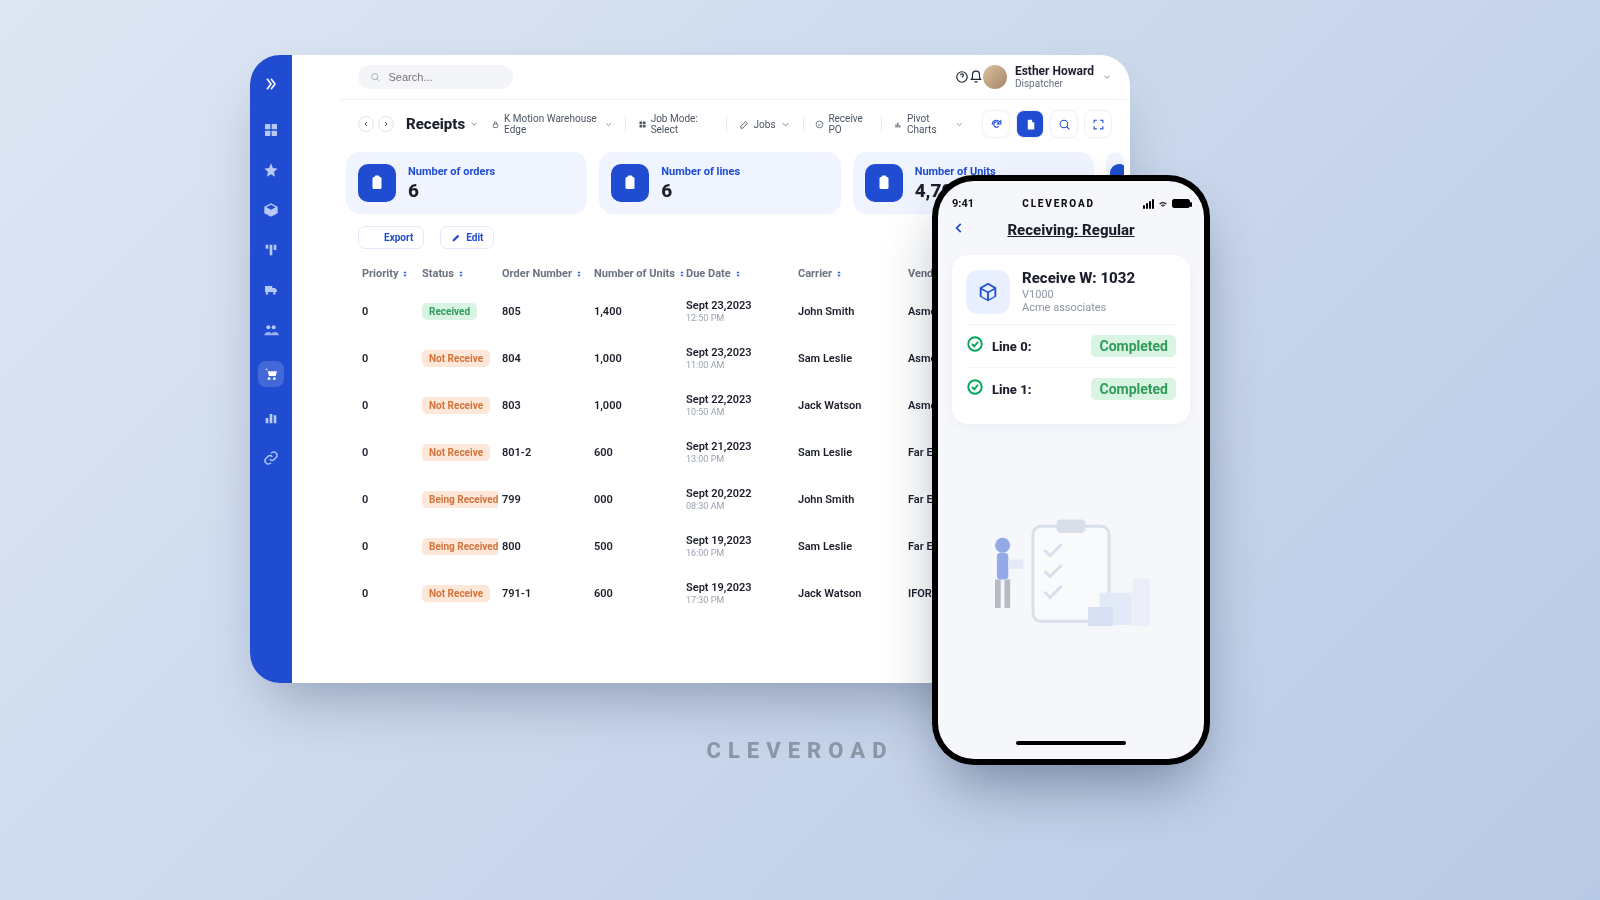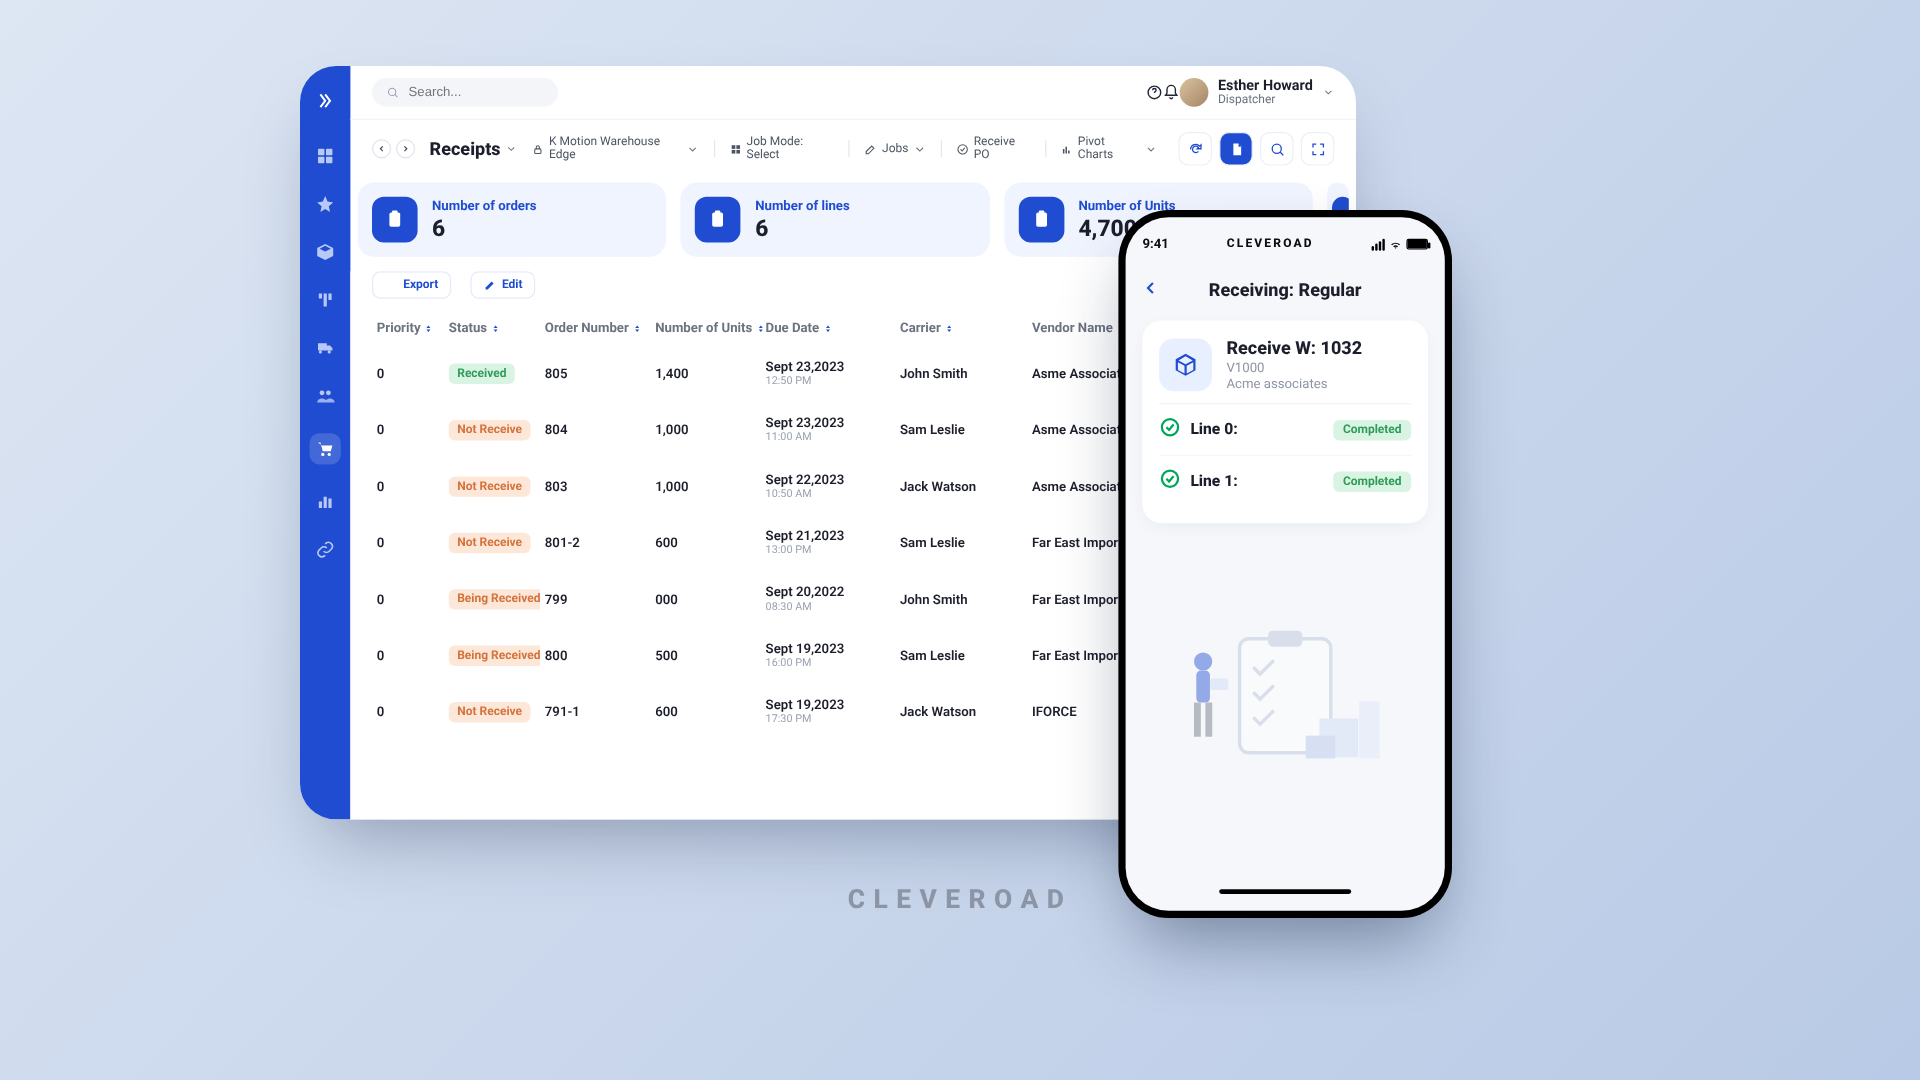--- a/index.html
+++ b/index.html
@@ -49,21 +49,21 @@
   .sidebar .sb-ic {
     width:18px; height:18px; display:flex; align-items:center; justify-content:center;
     color:#b9c9f7; cursor:pointer;
   }
   .sidebar .sb-ic.active {
     width:26px;height:26px;border-radius:8px;background:rgba(255,255,255,.16);color:#fff;
   }
   .sidebar svg { width:16px; height:16px; }
   .sidebar .expand { color:#fff; margin-bottom:6px;}
 
-  .main { flex:1; display:flex; flex-direction:column; }
+  .main { flex:1; display:flex; flex-direction:column;margin-left:48px; }
 
   
   .topbar {
     height:45px; display:flex; align-items:center; padding:0 18px;
     border-bottom:1px solid #f3f4f8;
   }
   .search {
     display:flex; align-items:center; gap:6px;
     background:#f3f5f9; border-radius:20px; padding:5px 12px;
     font-size:11px; color:#9aa1b1; width:155px;
@@ -151,41 +151,41 @@
   }
   .phone .statusbar{display:flex;align-items:center;justify-content:space-between;font-size:11px;font-weight:700;color:#0b0c10;}
   .phone .app-name{font-size:10px;font-weight:800;letter-spacing:.18em;}
   .phone .right-indicators{display:flex;align-items:center;gap:3px;}
   .phone .sig{display:flex;align-items:flex-end;gap:1px;}
   .phone .sig span{width:2px;background:#000;border-radius:1px;}
   .phone .bat{width:18px;height:9px;border:1px solid #000;border-radius:2px;position:relative;}
   .phone .bat::after{content:"";position:absolute;right:-3px;top:2px;width:2px;height:5px;background:#000;border-radius:1px;}
   .phone .bat i{display:block;width:100%;height:100%;background:#000;}
 
-  .phone .hdr{display:flex;align-items:flex-end;margin-top:22px;}
+  .phone .hdr{display:flex;align-items:flex-end;margin-top:10px;text-decoration:underline;}
   .phone .back{color:var(--blue);cursor:pointer;}
   .phone .back svg{width:14px;height:14px;}
   .phone .hdr-title{flex:1;text-align:center;font-size:15px;font-weight:800;color:#1c1f2b;margin-left:-14px;}
 
   .phone .receipt-card{
     background:#fff;border-radius:16px;padding:14px;margin-top:16px;
     box-shadow:0 4px 16px -6px rgba(30,50,100,.1);
   }
   .rc-head{display:flex;gap:12px;align-items:center;padding-bottom:10px;border-bottom:1px solid #f0f2f7;}
   .rc-ic{width:44px;height:44px;background:var(--lite-blue);border-radius:12px;display:flex;align-items:center;justify-content:center;}
   .rc-ic svg{width:22px;height:22px;color:var(--blue);}
   .rc-title{font-size:15px;font-weight:800;}
   .rc-sub{font-size:11px;color:#8e95a3;margin-top:1px;}
   .rc-sub2{font-size:11px;color:#8e95a3;}
 
   .line{display:flex;align-items:center;gap:8px;padding:10px 0;border-bottom:1px solid #f5f6fa;}
   .line:last-child{border-bottom:none;}
   .chk svg{width:18px;height:18px;color:var(--green2);}
   .line-label{font-size:13px;font-weight:800;text-align:right;}
-  .line-status{margin-left:auto;font-size:10px;font-weight:700;color:var(--green-t);background:var(--green-b);padding:3px 8px;border-radius:5px;}
+  .line-status{margin-left:auto;font-size:14px;font-weight:700;color:var(--green-t);background:var(--green-b);padding:3px 8px;border-radius:5px;}
 
   .phone .illus{flex:1;display:flex;align-items:center;justify-content:center;opacity:.45;}
   .phone .illus svg{width:190px;}
 
   .phone .nextbtn{
     background:var(--blue);color:#fff;border-radius:22px;height:40px;
     display:flex;align-items:center;justify-content:center;gap:8px;
     font-size:13px;font-weight:700;cursor:pointer;
   }
   .phone .home-ind{width:110px;height:4px;background:#000;border-radius:3px;margin:8px auto 0;}

